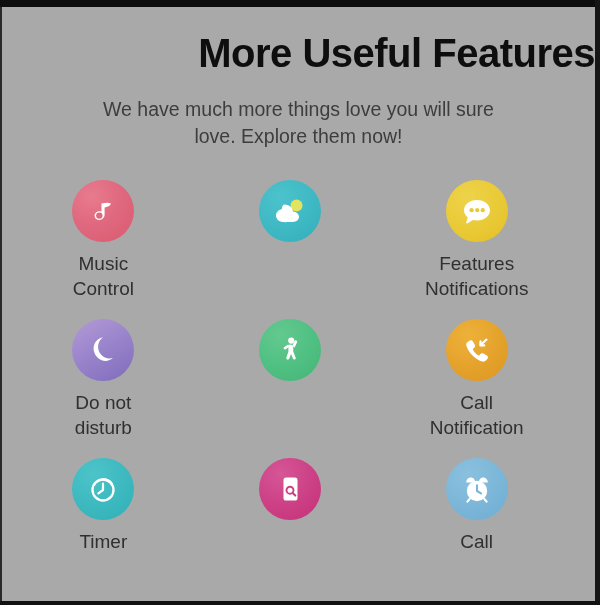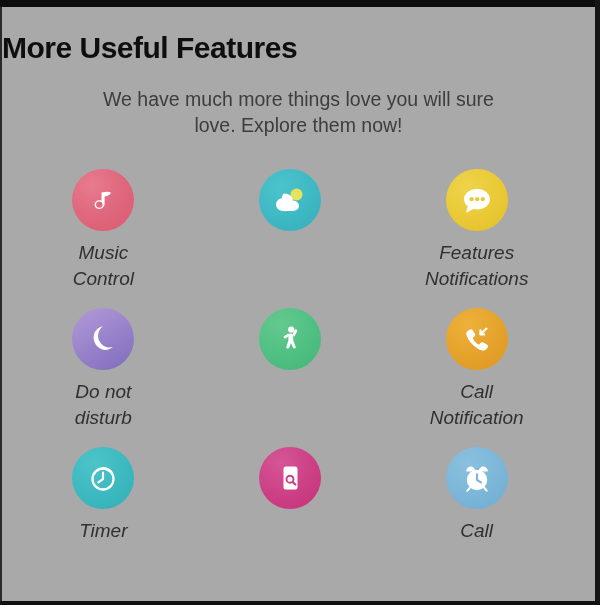--- a/index.html
+++ b/index.html
@@ -52,24 +52,24 @@
     position: absolute;
     left: 2px;
     top: 7px;
     width: 593px;
     height: 594px;
     background: #a9a9a9;
     overflow: hidden;
   }
 
   .title {
-    text-align: left;
+    text-align: right;
     margin: 0;
     padding-top: 25px;
-    font-size: 30px;
+    font-size: 40px;
     font-weight: bold;
     color: #0e0e0e;
     letter-spacing: -0.5px;
     line-height: 1.05;
   }
 
   .subtitle {
     text-align: center;
     margin: 0 auto;
     padding-top: 22px;
@@ -89,21 +89,20 @@
     grid-row-gap: 8px;
     width: 560px;
     margin-left: 8px;
   }
 
   .feature {
     display: flex;
     flex-direction: column;
     align-items: center;
     height: 131px;
-    font-style: italic;
   }
 
   .icon-circle {
     width: 62px;
     height: 62px;
     border-radius: 50%;
     display: flex;
     align-items: center;
     justify-content: center;
     flex: 0 0 auto;

